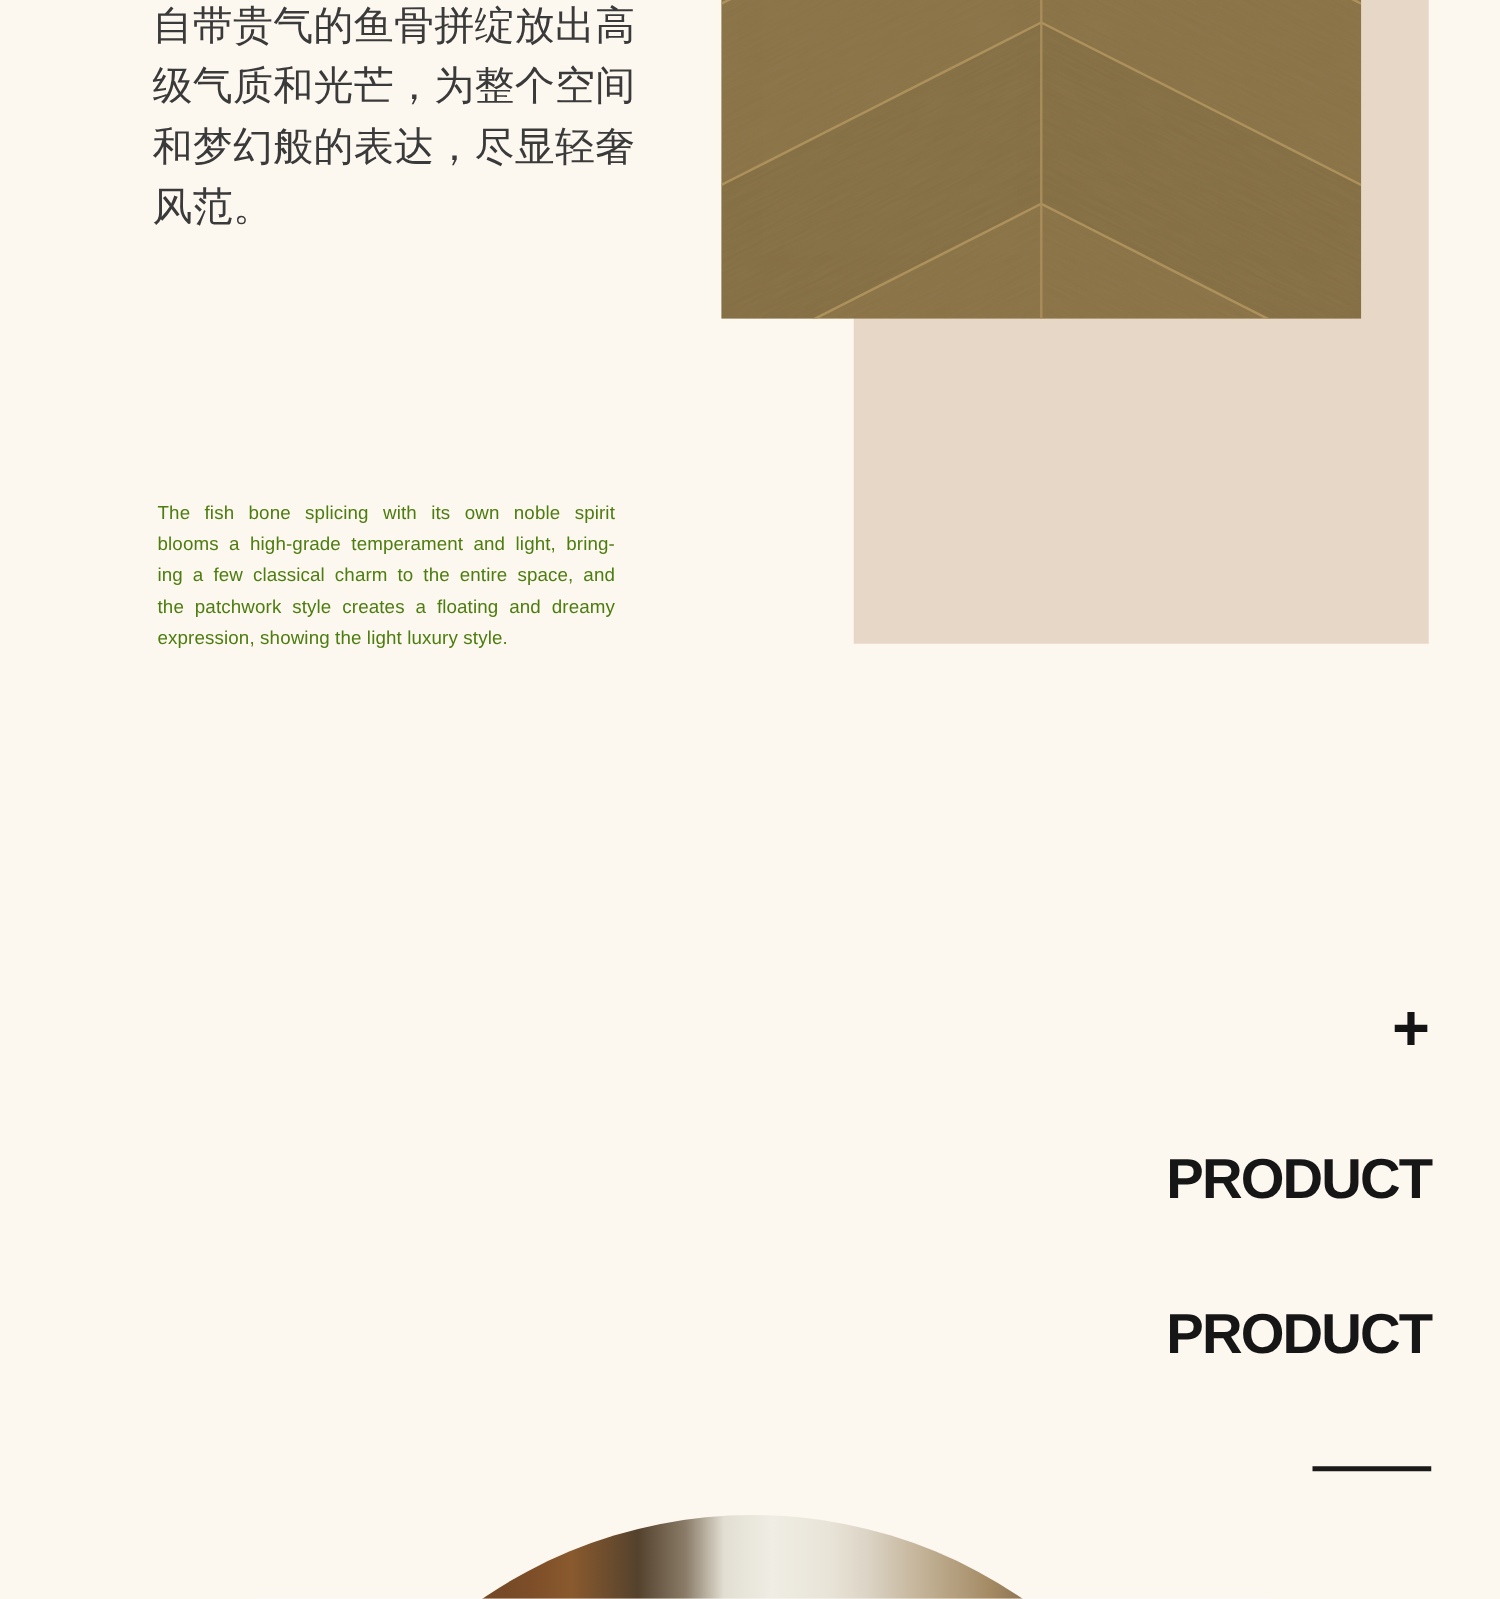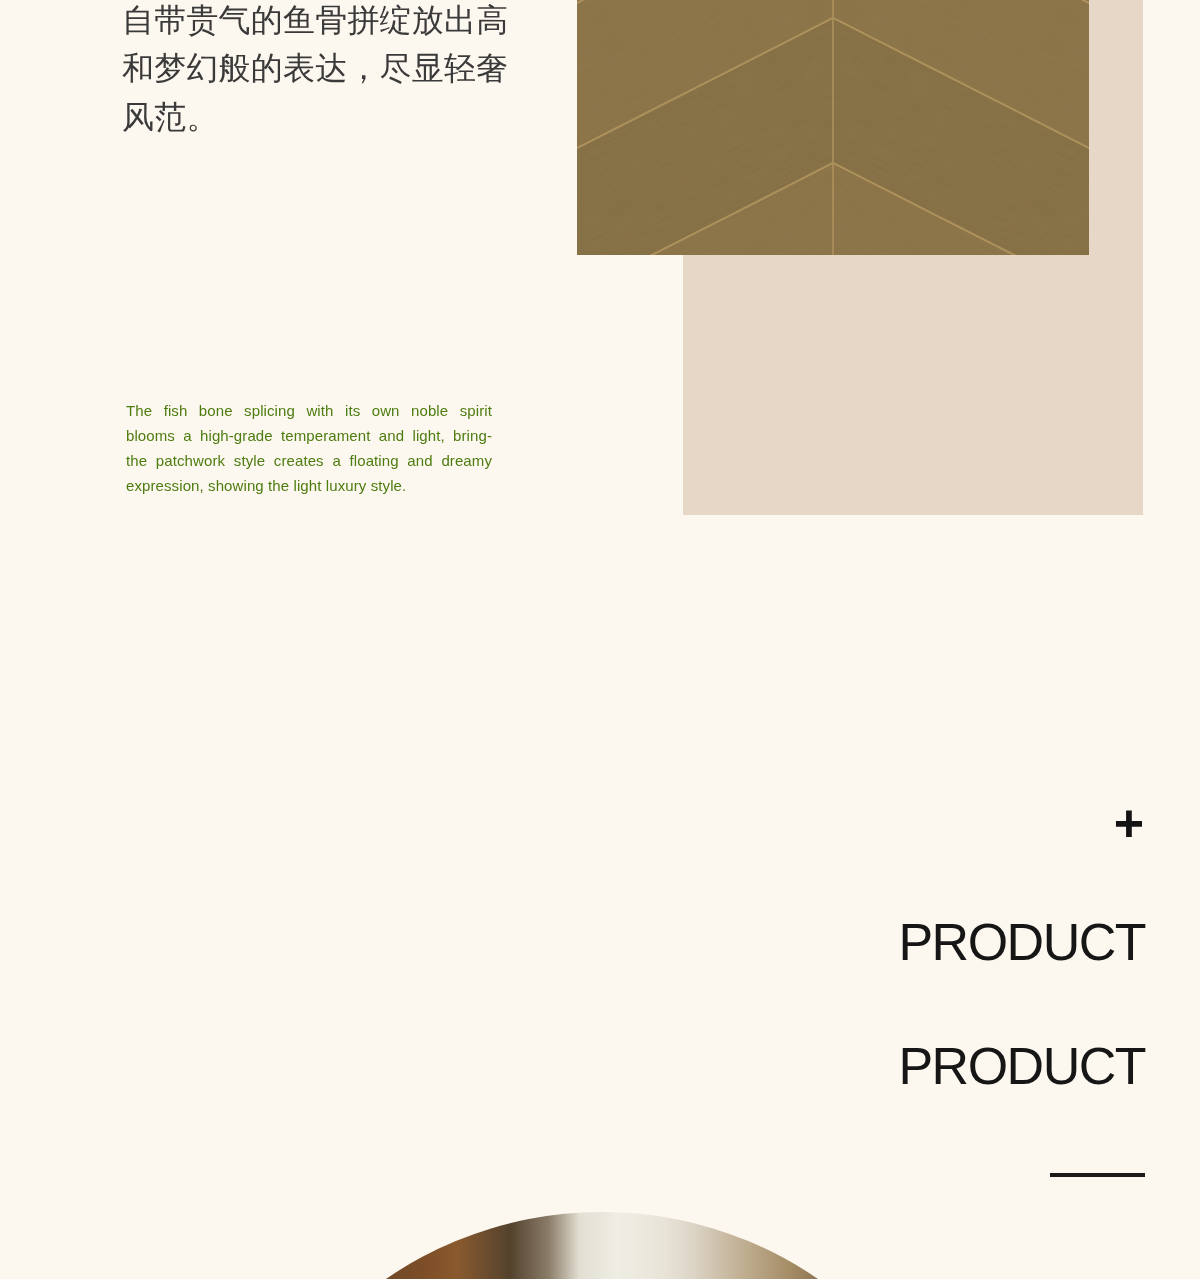--- a/index.html
+++ b/index.html
@@ -35,21 +35,21 @@
   .en-block .en-line { text-align:justify; text-align-last:justify; }
   .en-block .en-line:last-child { text-align-last:left; }
 
   
   .plus-mark {
     position:absolute; right:56px; top:797px;
     font-size:52px; line-height:52px; font-weight:700; color:#141414;
   }
   .heading-word {
     position:absolute; right:55px;
-    font-size:52px; line-height:45px; font-weight:400;
+    font-size:45px; line-height:45px; font-weight:700;
     letter-spacing:-1.5px; color:#161616; white-space:nowrap;
   }
   .heading-word.w1 { top:920px; }
   .heading-word.w2 { top:1044px; }
   .heading-rule {
     position:absolute; right:55px; top:1173px;
     width:95px; height:4px; background:#1A1A1A;
   }
 
   
@@ -94,27 +94,29 @@
         </g>
       </defs>
       <use href="#halfWood" xlink:href="#halfWood"></use>
       <use href="#halfWood" xlink:href="#halfWood" transform="translate(512 0) scale(-1 1)"></use>
       <rect x="255" y="0" width="2" height="255" fill="#AA8F5A" opacity="0.85"></rect>
     </svg>
   </div>
 
   <div class="zh-block">
     <div class="zh-line">自带贵气的鱼骨拼绽放出高</div>
+    <div class="zh-line">级气质和光芒，为整个空间</div>
     <div class="zh-line">和梦幻般的表达，尽显轻奢</div>
     <div class="zh-line">风范。</div>
   </div>
 
   <div class="en-block">
     <div class="en-line">The fish bone splicing with its own noble spirit</div>
     <div class="en-line">blooms a high-grade temperament and light, bring-</div>
+    <div class="en-line">ing a few classical charm to the entire space, and</div>
     <div class="en-line">the patchwork style creates a floating and dreamy</div>
     <div class="en-line">expression, showing the light luxury style.</div>
   </div>
 
   <div class="plus-mark">+</div>
   <div class="heading-word w1">PRODUCT</div>
   <div class="heading-word w2">PRODUCT</div>
   <div class="heading-rule"></div>
 
   <div class="circle-photo"></div>

